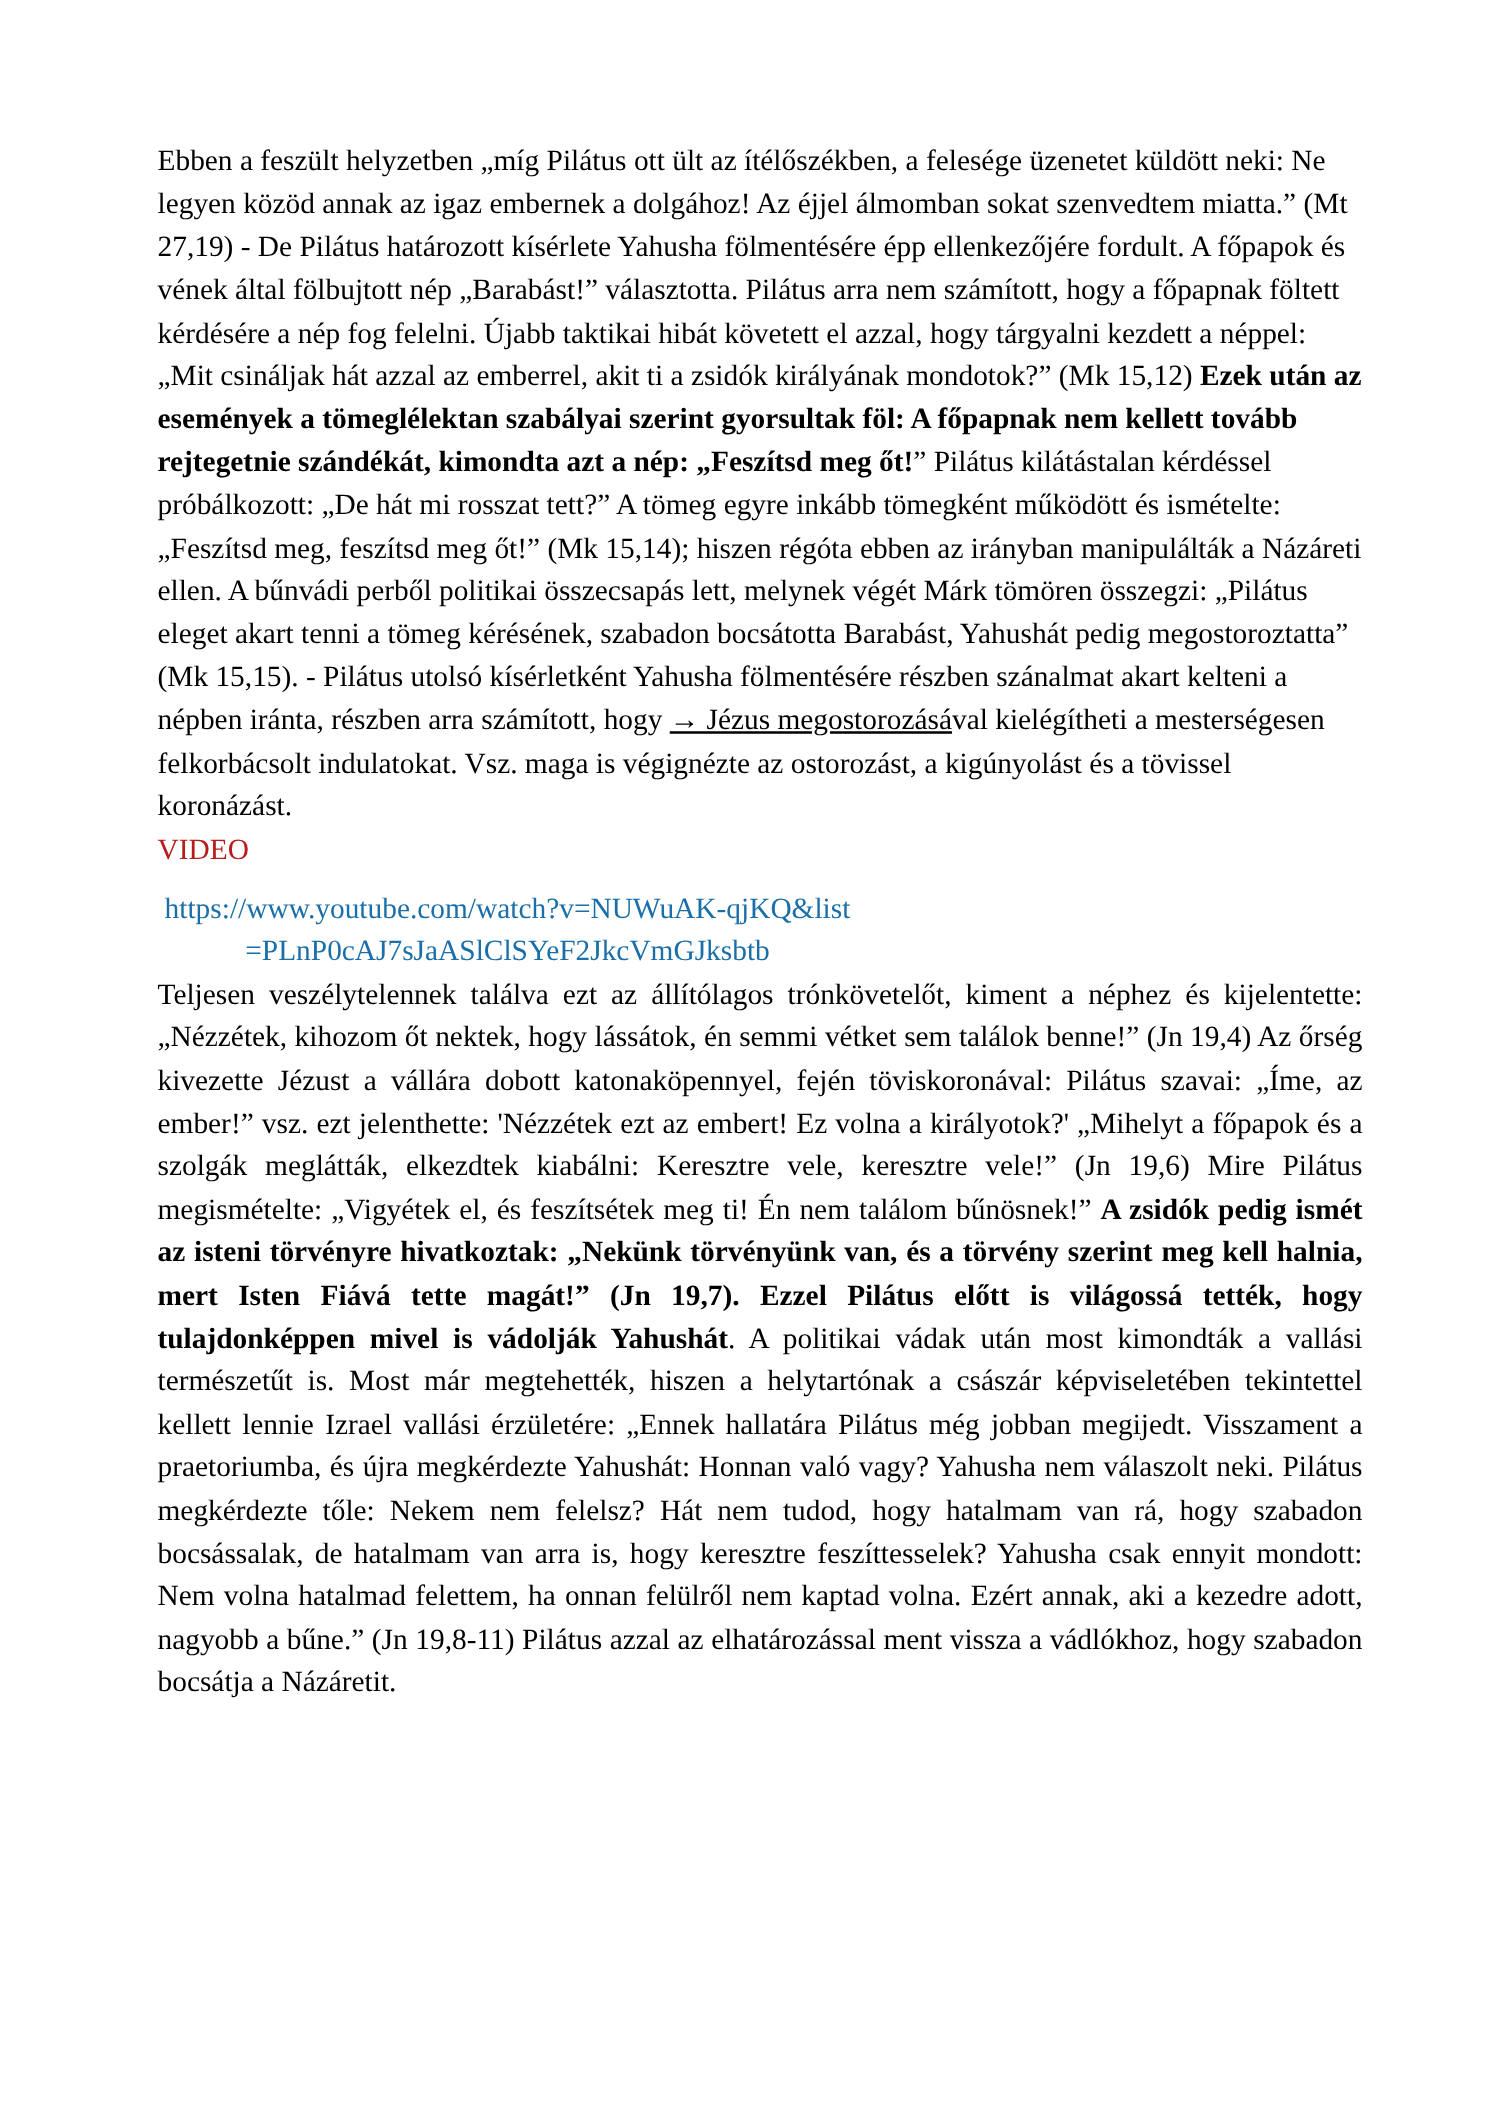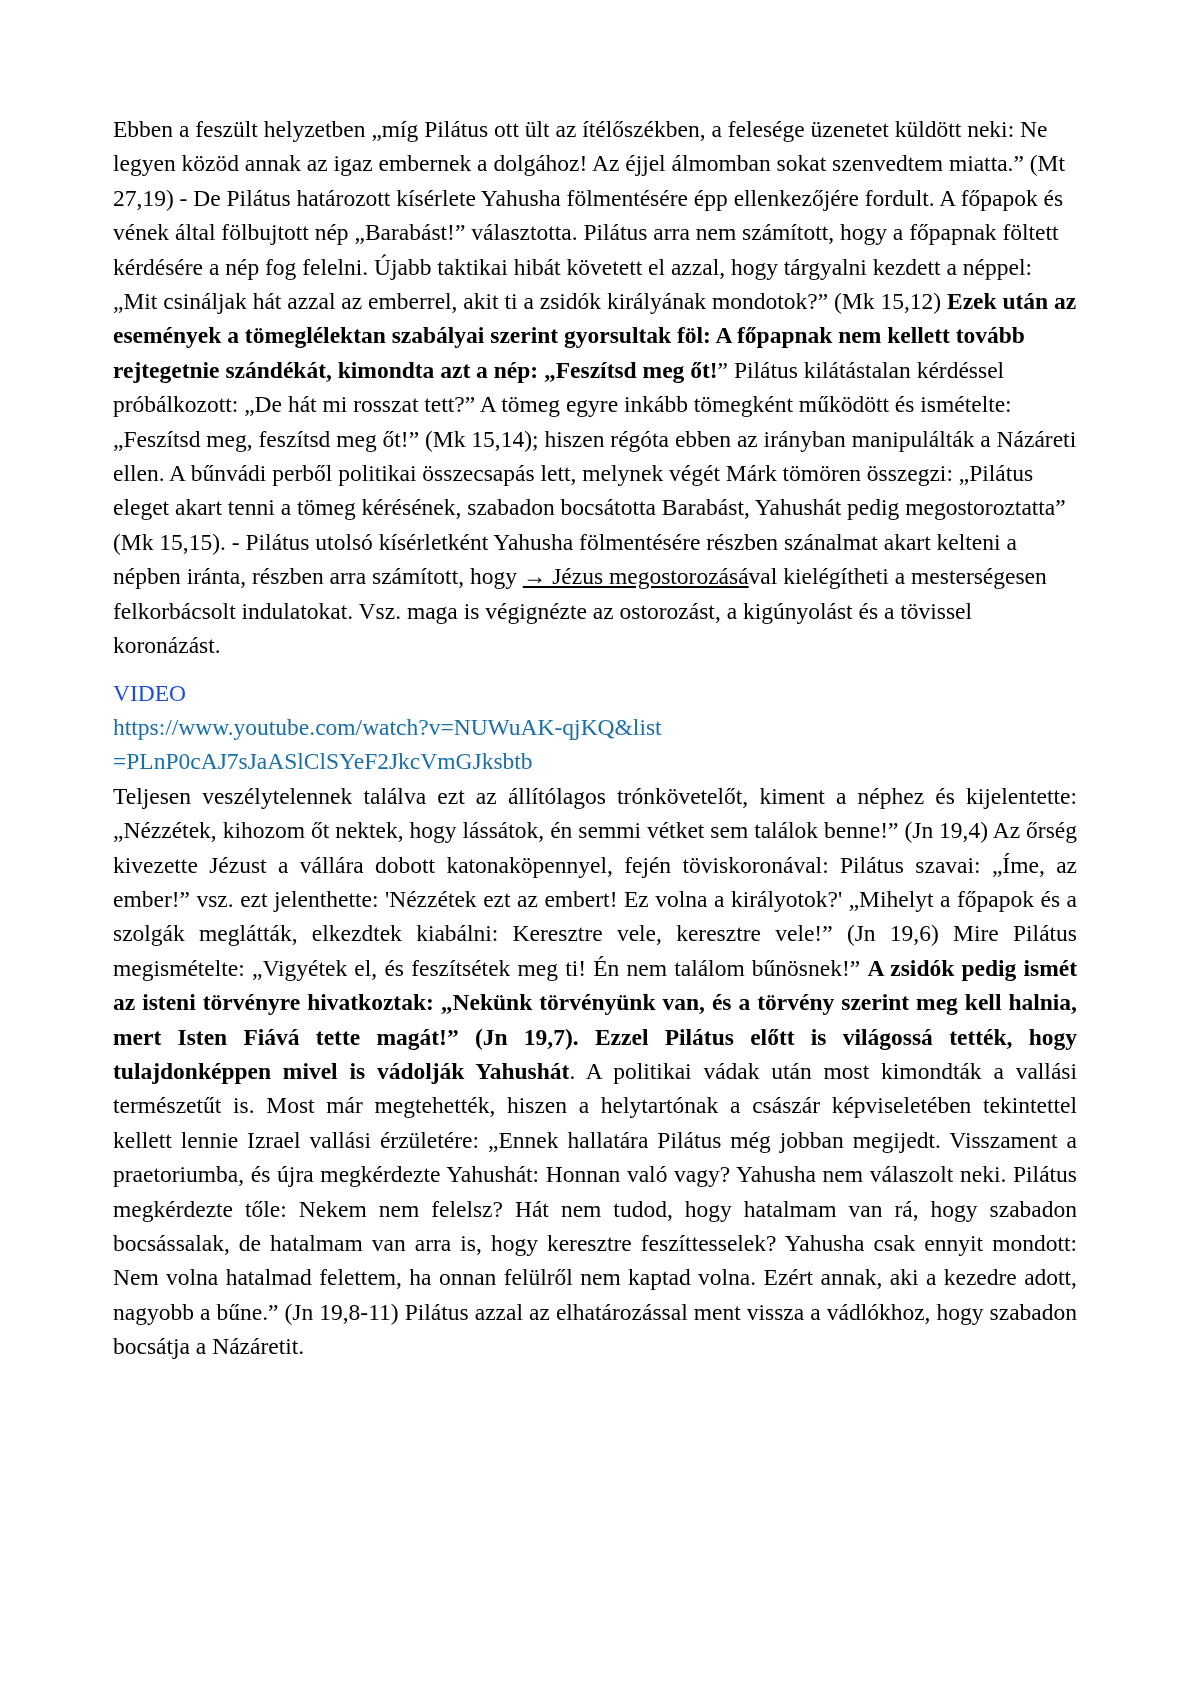--- a/index.html
+++ b/index.html
@@ -1,30 +1,30 @@
 <!DOCTYPE html>
 <html><head>
 <meta charset="utf-8">
 <style>
   html, body { margin: 0; padding: 0; background: #ffffff; }
   body { width: 1190px; height: 1683px; position: relative; overflow: hidden; }
   .page {
     position: absolute;
-    left: 113px;
+    left: 126px;
     top: 112px;
     width: 964px;
     font-family: "Liberation Serif", serif;
     font-size: 23.5px;
     line-height: 34.4px;
     color: #000000;
   }
   p { margin: 0; }
   .p1 { text-align: left; }
-  .heading-video { color: #1d4ed8; margin-top: 13px; }
-  .url { color: #1a6fa8; word-break: break-all; width: 560px; }
+  .heading-video { color: #b91c1c; }
+  .url { color: #1a6fa8; margin-top: 13px; word-break: break-all; width: 560px; text-align: center; }
   .just { text-align: justify; }
   .just2 { text-align: justify; margin-top: 13px; }
   b { font-weight: bold; }
   .ulink { text-decoration: underline; color: #000; }
 </style>
 </head>
 <body>
 
 <div class="page">
   <p class="p1"><span>Ebben a feszült helyzetben „míg Pilátus ott ült az ítélőszékben, a felesége üzenetet küldött neki: Ne legyen közöd annak az igaz embernek a dolgához! Az éjjel álmomban sokat szenvedtem miatta.” (Mt 27,19) - De Pilátus határozott kísérlete Yahusha fölmentésére épp ellenkezőjére fordult. A főpapok és vének által fölbujtott nép „Barabást!” választotta. Pilátus arra nem számított, hogy a főpapnak föltett kérdésére a nép fog felelni. Újabb taktikai hibát követett el azzal, hogy tárgyalni kezdett a néppel: „Mit csináljak hát azzal az emberrel, akit ti a zsidók királyának mondotok?” (Mk 15,12) </span><b>Ezek után az események a tömeglélektan szabályai szerint gyorsultak föl: A főpapnak nem kellett tovább rejtegetnie szándékát, kimondta azt a nép: „Feszítsd meg őt!</b><span>” Pilátus kilátástalan kérdéssel próbálkozott: „De hát mi rosszat tett?” A tömeg egyre inkább tömegként működött és ismételte: „Feszítsd meg, feszítsd meg őt!” (Mk 15,14); hiszen régóta ebben az irányban manipulálták a Názáreti ellen. A bűnvádi perből politikai összecsapás lett, melynek végét Márk tömören összegzi: „Pilátus eleget akart tenni a tömeg kérésének, szabadon bocsátotta Barabást, Yahushát pedig megostoroztatta” (Mk 15,15). - Pilátus utolsó kísérletként Yahusha fölmentésére részben szánalmat akart kelteni a népben iránta, részben arra számított, hogy </span><span class="ulink">→ Jézus megostorozásá</span><span>val kielégítheti a mesterségesen felkorbácsolt indulatokat. Vsz. maga is végignézte az ostorozást, a kigúnyolást és a tövissel koronázást.</span></p>

